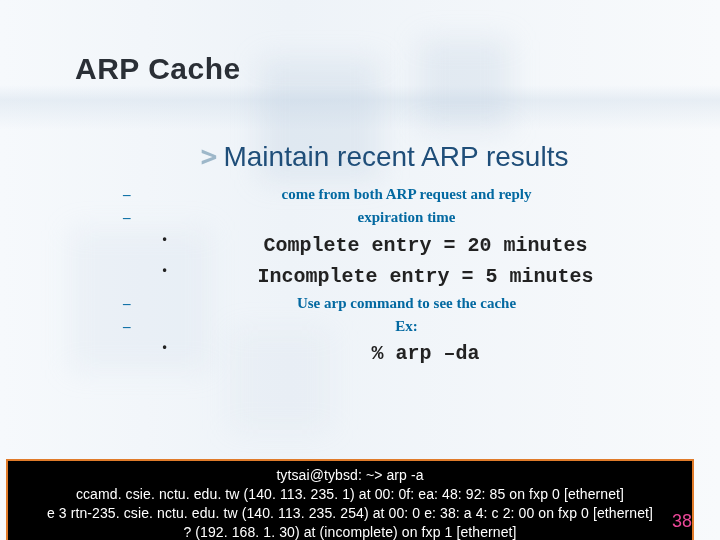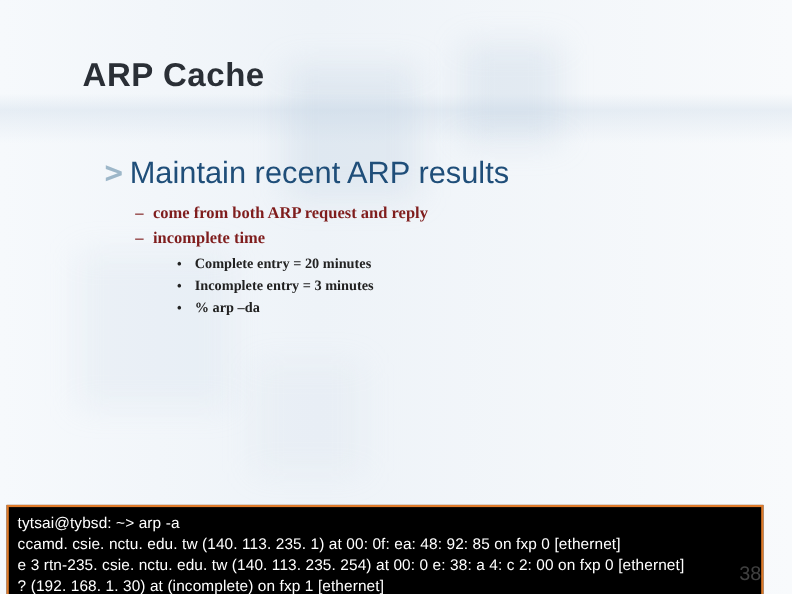--- a/index.html
+++ b/index.html
@@ -18,55 +18,55 @@
     position: relative;
     overflow: hidden;
   }
   
   .bg-blob { position:absolute; background: rgba(180,200,220,0.25); filter: blur(14px); border-radius:4px; }
   .b1 { width:120px; height:120px; left:260px; top:60px; }
   .b2 { width:90px;  height:90px;  left:420px; top:40px; }
   .b3 { width:140px; height:140px; left:70px;  top:230px; background: rgba(200,215,230,0.20);}
   .b4 { width:100px; height:100px; left:230px; top:330px; background: rgba(200,215,230,0.15);}
 
-  .slide { position: relative; width:704px; height:540px; }
+  .slide { position: relative; width:704px; height:540px;text-align:center; }
 
   .title {
     position: absolute; left: 75px; top: 52px;
     font-family: "Trebuchet MS", Verdana, sans-serif;
     font-weight: bold; font-size: 30px; color:#2a2f36;
     letter-spacing: 0.5px;
   }
 
   .content {
     position: absolute; left: 95px; top: 140px; right: 30px;
     color:#333;
   }
 
   .lvl1 { font-size: 28px; color:#1f4e79; margin-bottom: 10px; }
   .lvl1 .chev { color:#9db7c9; font-weight:bold; margin-right:6px; font-family: Consolas, monospace;}
-  .lvl2 { font-size:15px; font-weight:bold; color:#7f1d1d; margin-left:28px; line-height:1.55; font-family:"Times New Roman", serif;}
+  .lvl2 { font-size:15px; font-weight:bold; color:#0369a1; margin-left:28px; line-height:1.55; font-family:"Times New Roman", serif;}
   .lvl2li { position:relative; padding-left:16px; }
   .lvl2li::before { content:"–"; position:absolute; left:0; top:0; }
-  .lvl3 { font-size:13px; font-weight:600; color:#222; margin-left:66px; line-height:1.55; font-family:Liberation Serif, serif;}
+  .lvl3 { font-size:20px; font-weight:600; color:#222; margin-left:66px; line-height:1.55; font-family:Liberation Mono, monospace;}
   .lvl3li { position:relative; padding-left:16px; }
   .lvl3li::before { content:"•"; position:absolute; left:0; top:1px; font-size:12px;}
 
   .terminal {
     position:absolute; left:6px; top:428px; width:688px;
     background:#000; color:#fff; border:2px solid #e07b2a;
     font-family: Tahoma, Verdana, sans-serif; font-size:14px;
     padding:5px 8px 6px 8px; line-height:1.35; font-weight:normal;
     letter-spacing:0.1px;
     margin-top:31px;
   }
 
   .pagenum {
     position:absolute; right:12px; bottom:8px;
-    color:#404040; font-size:18px; font-family:"Trebuchet MS",sans-serif;
+    color:#ec4899; font-size:18px; font-family:"Trebuchet MS",sans-serif;
   }
 </style>
 </head>
 <body>
 
 <div class="bg-blob b1"></div>
 <div class="bg-blob b2"></div>
 <div class="bg-blob b3"></div>
 <div class="bg-blob b4"></div>
 
@@ -74,27 +74,29 @@
 
   <div class="title">ARP Cache</div>
 
   <div class="content">
     <div class="lvl1">
       <span class="chev">&gt;</span><span>Maintain recent ARP results</span>
     </div>
 
     <div class="lvl2">
       <div class="lvl2li">come from both ARP request and reply</div>
-      <div class="lvl2li">incomplete time</div>
+      <div class="lvl2li">expiration time</div>
     </div>
     <div class="lvl3">
       <div class="lvl3li">Complete entry = 20 minutes</div>
-      <div class="lvl3li">Incomplete entry = 3 minutes</div>
+      <div class="lvl3li">Incomplete entry = 5 minutes</div>
     </div>
     <div class="lvl2">
+      <div class="lvl2li">Use arp command to see the cache</div>
+      <div class="lvl2li">Ex:</div>
     </div>
     <div class="lvl3">
       <div class="lvl3li">% arp –da</div>
     </div>
   </div>
 
   <div class="terminal">
     <div>tytsai@tybsd: ~&gt; arp -a</div>
     <div>ccamd. csie. nctu. edu. tw (140. 113. 235. 1) at 00: 0f: ea: 48: 92: 85 on fxp 0 [ethernet]</div>
     <div>e 3 rtn-235. csie. nctu. edu. tw (140. 113. 235. 254) at 00: 0 e: 38: a 4: c 2: 00 on fxp 0 [ethernet]</div>

